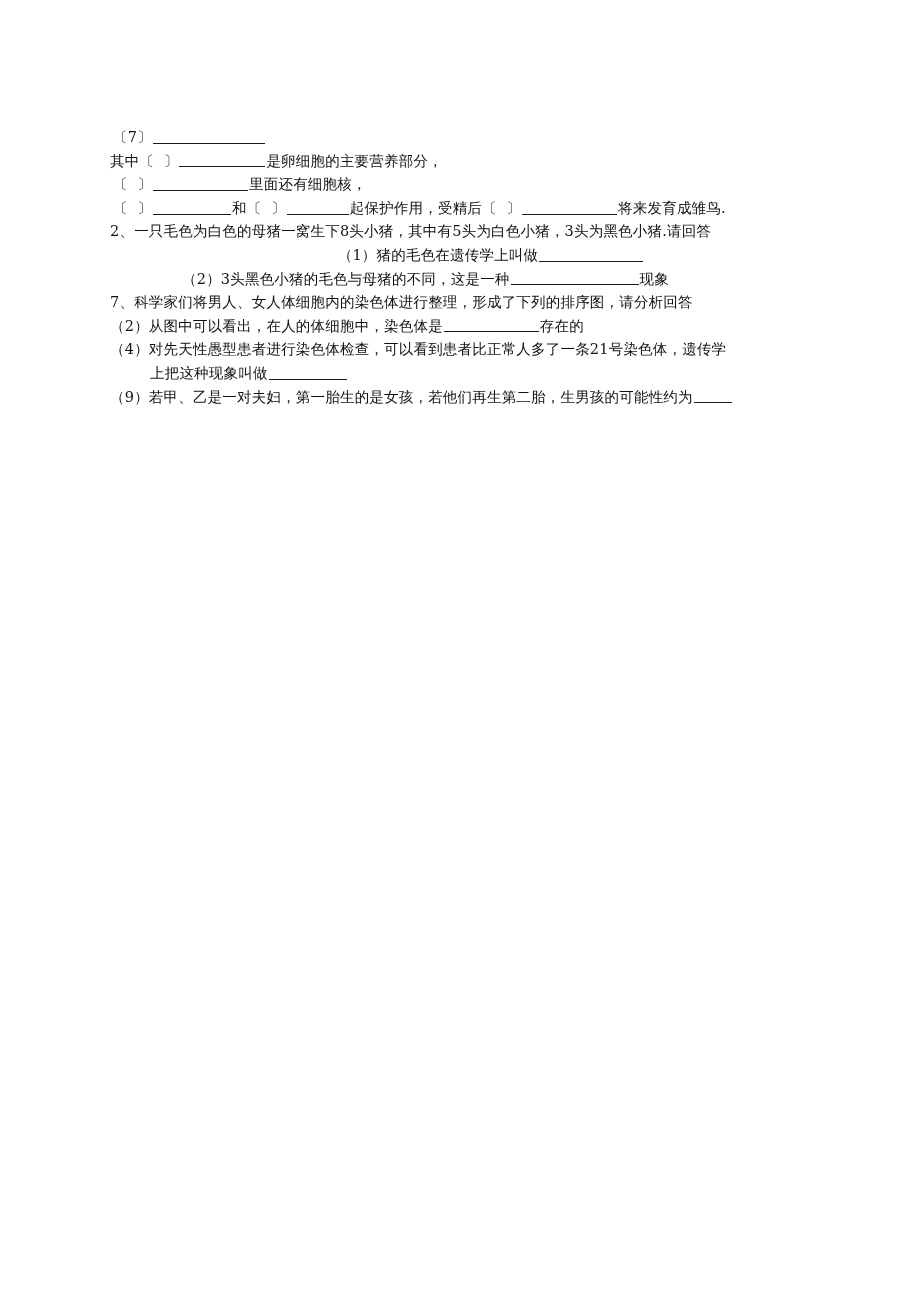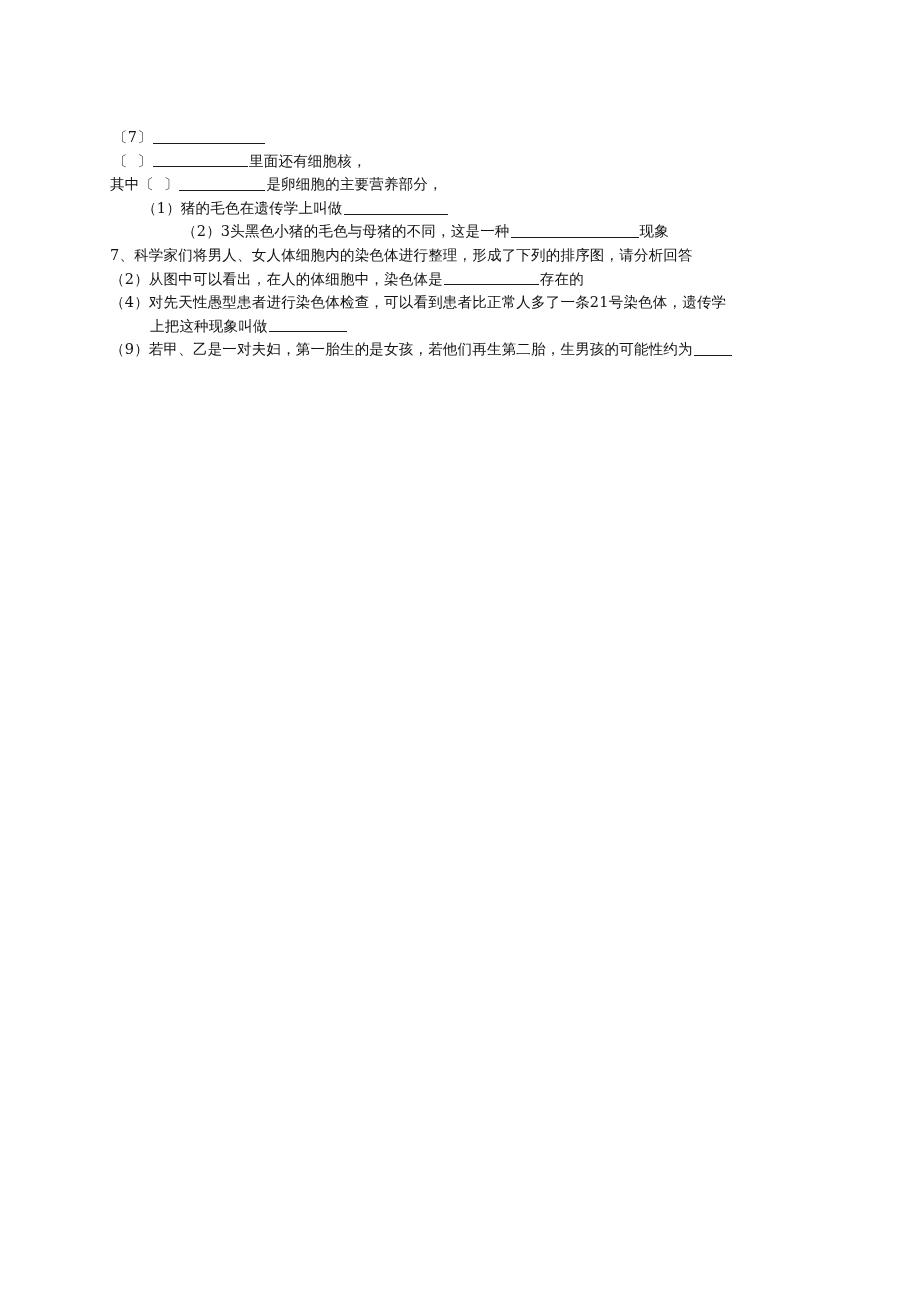--- a/index.html
+++ b/index.html
@@ -37,21 +37,21 @@
     font-size: 14.5px;
     line-height: 23.6px;
     white-space: pre;
     letter-spacing: 0.2px;
     color: #111111;
   }
 
   
   .ind-0  { padding-left: 0px; }
   .ind-1  { padding-left: 3px; }
-  .ind-2  { padding-left: 32px; }
+  .ind-2  { padding-left: 32px; text-align: center; }
   .ind-3  { padding-left: 72px; text-decoration: underline; }
   .ind-4  { padding-left: 40px; text-decoration: underline; }
 
   
   .blank {
     display: inline-block;
     border-bottom: 1px solid #1a1a1a;
     height: 0.95em;
     vertical-align: -0.12em;
     margin: 0 1px;
@@ -73,22 +73,24 @@
     display: inline-block;
     white-space: pre;
   }
 </style>
 </head>
 <body>
 
 <div id="page">
   <div class="doc-body">
       <div class="line ind-1"><span class="slot">〔7〕</span><span class="blank b-112"></span></div>
+      <div class="line ind-0"><span class="slot">其中〔  〕</span><span class="blank b-86"></span><span class="slot">是卵细胞的主要营养部分，</span></div>
       <div class="line ind-1"><span class="slot">〔  〕</span><span class="blank b-95"></span><span class="slot">里面还有细胞核，</span></div>
-      <div class="line ind-0"><span class="slot">其中〔  〕</span><span class="blank b-86"></span><span class="slot">是卵细胞的主要营养部分，</span></div>
+      <div class="line ind-1"><span class="slot">〔  〕</span><span class="blank b-78"></span><span class="slot">和〔  〕</span><span class="blank b-62"></span><span class="slot">起保护作用，受精后〔  〕</span><span class="blank b-95"></span><span class="slot">将来发育成雏鸟.</span></div>
+      <div class="line ind-0"><span class="slot">2、一只毛色为白色的母猪一窝生下8头小猪，其中有5头为白色小猪，3头为黑色小猪.请回答</span></div>
       <div class="line ind-2"><span class="slot">（1）猪的毛色在遗传学上叫做</span><span class="blank b-104"></span></div>
       <div class="line ind-3"><span class="slot">（2）3头黑色小猪的毛色与母猪的不同，这是一种</span><span class="blank b-128"></span><span class="slot">现象</span></div>
       <div class="line ind-0"><span class="slot">7、科学家们将男人、女人体细胞内的染色体进行整理，形成了下列的排序图，请分析回答</span></div>
       <div class="line ind-0"><span class="slot">（2）从图中可以看出，在人的体细胞中，染色体是</span><span class="blank b-95"></span><span class="slot">存在的</span></div>
       <div class="line ind-0"><span class="slot">（4）对先天性愚型患者进行染色体检查，可以看到患者比正常人多了一条21号染色体，遗传学</span></div>
       <div class="line ind-4"><span class="slot">上把这种现象叫做</span><span class="blank b-78"></span></div>
       <div class="line ind-0"><span class="slot">（9）若甲、乙是一对夫妇，第一胎生的是女孩，若他们再生第二胎，生男孩的可能性约为</span><span class="blank b-38"></span></div>
     </div>
 </div>
 

